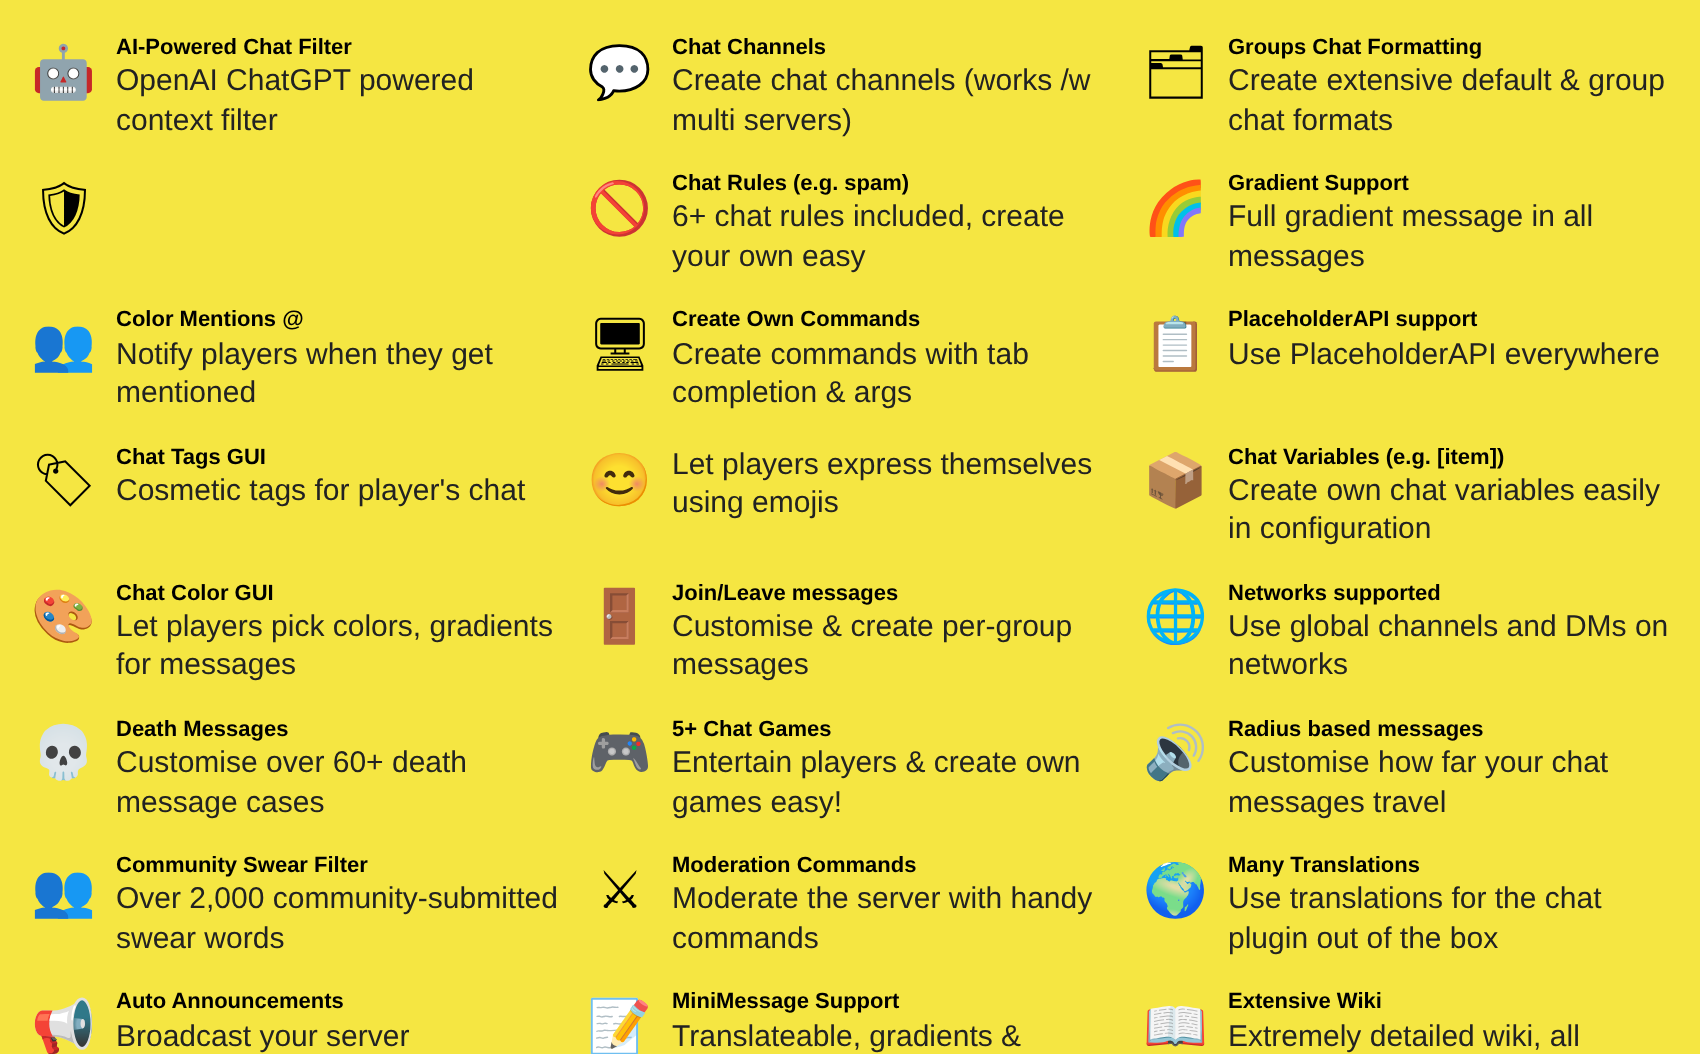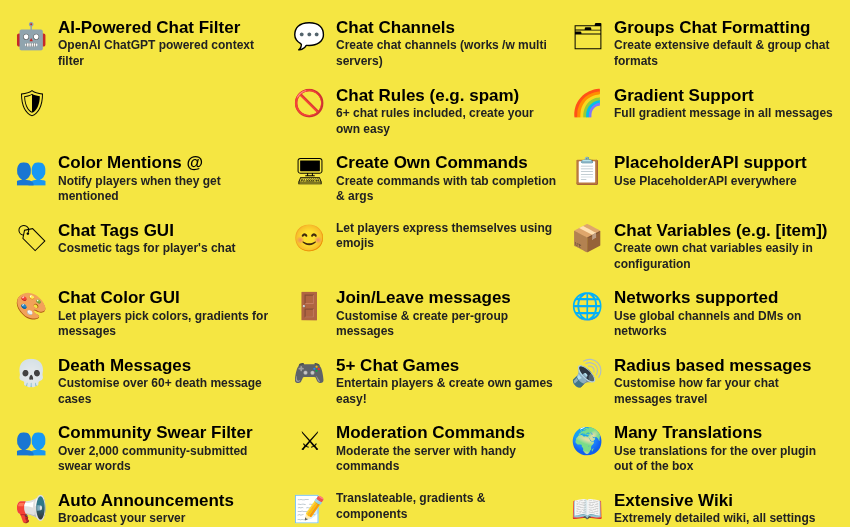--- a/index.html
+++ b/index.html
@@ -29,29 +29,28 @@
       align-items: center;
       justify-content: center;
       font-size: 26px;
     }
     .feature-text {
       display: flex;
       flex-direction: column;
     }
     .feature-title {
       font-weight: 900;
-      font-size: 17px;
+      font-size: 11px;
       color: #000;
       line-height: 1.2;
     }
     .feature-desc {
-      font-size: 12px;
+      font-size: 15px;
       color: #222;
       line-height: 1.3;
-      font-weight: bold;
     }
     .footer {
       text-align: center;
       padding: 10px 0 4px 0;
     }
   </style>
 </head>
 <body>
 
 <div class="grid">
@@ -187,33 +186,34 @@
       <div class="feature-icon">⚔</div>
       <div class="feature-text">
         <span class="feature-title">Moderation Commands</span>
         <span class="feature-desc">Moderate the server with handy commands</span>
       </div>
     </div>
     <div class="feature">
       <div class="feature-icon">🌍</div>
       <div class="feature-text">
         <span class="feature-title">Many Translations</span>
-        <span class="feature-desc">Use translations for the over plugin out of the box</span>
+        <span class="feature-desc">Use translations for the chat plugin out of the box</span>
       </div>
     </div>
     <div class="feature">
       <div class="feature-icon">📢</div>
       <div class="feature-text">
         <span class="feature-title">Auto Announcements</span>
         <span class="feature-desc">Broadcast your server announcements</span>
       </div>
     </div>
     <div class="feature">
       <div class="feature-icon">📝</div>
       <div class="feature-text">
+        <span class="feature-title">MiniMessage Support</span>
         <span class="feature-desc">Translateable, gradients &amp; components</span>
       </div>
     </div>
     <div class="feature">
       <div class="feature-icon">📖</div>
       <div class="feature-text">
         <span class="feature-title">Extensive Wiki</span>
         <span class="feature-desc">Extremely detailed wiki, all settings explained</span>
       </div>
     </div>

